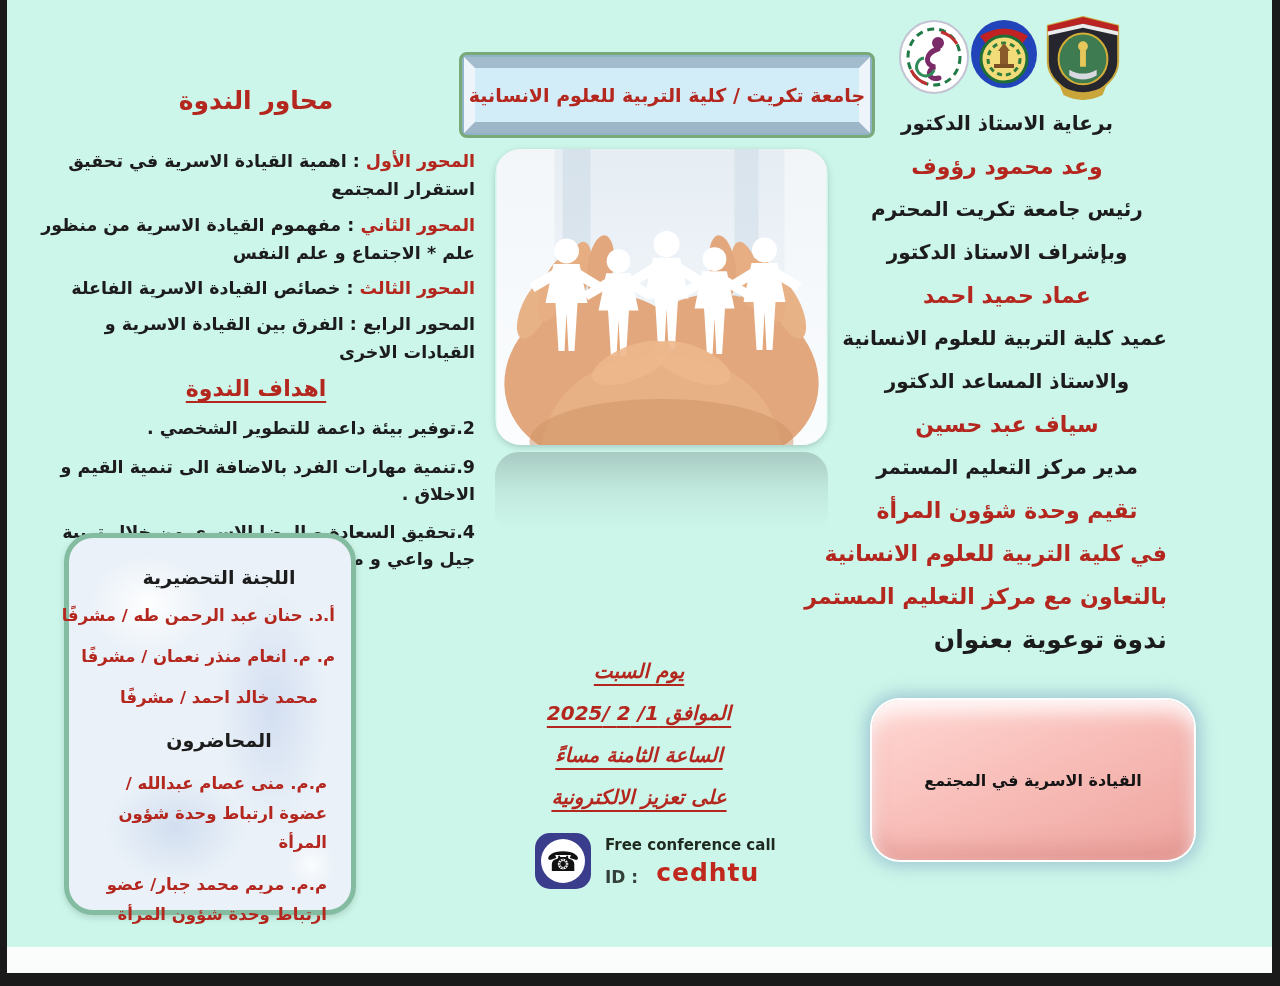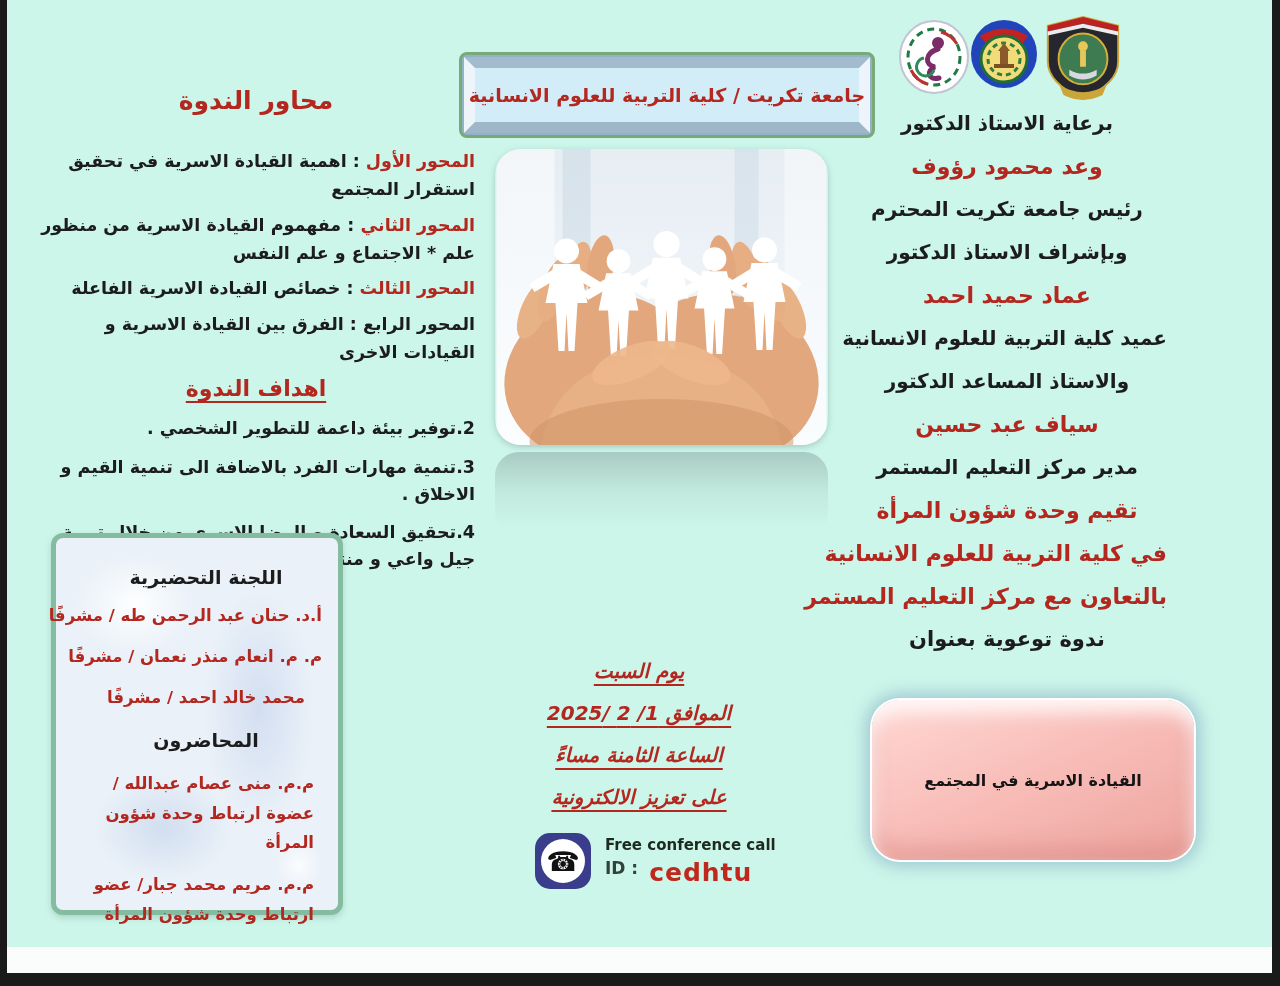--- a/index.html
+++ b/index.html
@@ -49,21 +49,21 @@
   .logo-univ    { left: 963px;  top: 19px; width: 68px; height: 70px; }
   .logo-college { left: 1033px; top: 13px; width: 86px; height: 90px; }
   
   .patronage {
     position: absolute; left: 840px; top: 102px; width: 320px;
     text-align: center; direction: rtl;
   }
   .pl { height: 43px; line-height: 43px; white-space: nowrap;
         color: #1c1c1c; font-weight: bold; font-size: 20px; }
   .pl.red  { color: #b4271f; font-size: 22px; }
-  .pl.big  { font-size: 21px; letter-spacing: 1px; }
+  .pl.big  { font-size: 25px; letter-spacing: 1px; text-align: right; }
   
   .axes {
     position: absolute; left: 30px; top: 86px; width: 438px;
     direction: rtl; text-align: right;
   }
   .axes-title {
     text-align: center; color: #b4271f; font-weight: bold;
     font-size: 25px; margin-bottom: 32px;
   }
   .axis-item {
@@ -91,23 +91,23 @@
   }
   .hands svg { display: block; width: 100%; height: 100%; }
   .hands-reflection {
     position: absolute; left: 488px; top: 452px;
     width: 333px; height: 84px; border-radius: 24px;
     background: linear-gradient(180deg, rgba(148,180,173,.65) 0%,
                 rgba(168,204,193,.32) 45%, rgba(205,246,234,0) 92%);
   }
   
   .committee {
-    position: absolute; left: 44px; top: 533px;
+    position: absolute; left: 57px; top: 533px;
     width: 292px; height: 382px;
-    border: 5px solid #84bca1; border-radius: 12px;
+    border: 5px solid #84bca1; border-radius: 29px;
     background-color: #eaf1f8;
     background-image:
       radial-gradient(closest-side at 28% 18%, rgba(255,255,255,.95), rgba(255,255,255,0) 75%),
       radial-gradient(closest-side at 72% 46%, rgba(188,204,234,.5), rgba(188,204,234,0) 70%),
       radial-gradient(closest-side at 38% 78%, rgba(180,200,230,.45), rgba(180,200,230,0) 65%),
       radial-gradient(closest-side at 86% 88%, rgba(255,255,255,.8), rgba(255,255,255,0) 60%);
     padding: 28px 16px 0 34px;
     direction: rtl; text-align: center;
     box-shadow: 0 3px 6px rgba(80,120,100,.25);
   }
@@ -141,21 +141,21 @@
   .phone-badge {
     width: 56px; height: 56px; background: #3a3d8c; border-radius: 15px;
     display: flex; align-items: center; justify-content: center;
   }
   .phone-circle {
     width: 44px; height: 44px; background: #ffffff; border-radius: 50%;
     display: flex; align-items: center; justify-content: center;
   }
   .phone-glyph { font-size: 27px; color: #111; line-height: 1; }
   .conf-label { color: #1e2a20; font-weight: bold; font-size: 15px; }
-  .conf-id-row { margin-top: 4px; display: flex; align-items: flex-start; gap: 11px; }
+  .conf-id-row { margin-top: 4px; display: flex; align-items: flex-end; gap: 18px; }
   .conf-id-label { color: #33413a; font-weight: bold; font-size: 17px; }
   .conf-id-value { color: #c0281e; font-weight: bold; font-size: 25px; letter-spacing: 1px; }
   
   .title-box {
     position: absolute; left: 865px; top: 700px;
     width: 322px; height: 160px; border-radius: 28px;
     background: linear-gradient(155deg, #ffd8d4 0%, #f8bcb7 50%, #eda39e 100%);
     box-shadow:
       0 0 0 2px #ffffff,
       0 0 16px 7px rgba(125,165,195,.55),
@@ -232,21 +232,21 @@
 
   <div class="axes">
     <div class="axes-title">محاور الندوة</div>
     <div class="axis-item"><span class="axis-label">المحور الأول</span><span> : اهمية القيادة الاسرية في تحقيق استقرار المجتمع</span></div>
     <div class="axis-item"><span class="axis-label">المحور الثاني</span><span>  : مفهموم القيادة الاسرية من منظور علم * الاجتماع و علم النفس</span></div>
     <div class="axis-item"><span class="axis-label">المحور الثالث</span><span> : خصائص القيادة الاسرية الفاعلة</span></div>
     <div class="axis-item black-label"><span class="axis-label">المحور الرابع</span><span> : الفرق بين القيادة الاسرية و القيادات الاخرى</span></div>
 
     <div class="goals-title">اهداف الندوة</div>
     <div class="goal-item">2.توفير بيئة داعمة للتطوير الشخصي .</div>
-    <div class="goal-item">3.تنمية مهارات الفرد بالاضافة الى تنمية القيم و الاخلاق .</div>
+    <div class="goal-item">9.تنمية مهارات الفرد بالاضافة الى تنمية القيم و الاخلاق .</div>
     <div class="goal-item">4.تحقيق السعادة و الرضا الاسري من خلال تربية جيل واعي و منتج.</div>
   </div>
 
   <div class="hands">
     <svg viewBox="0 0 330 296">
       <defs>
         <linearGradient id="bgg" x1="0" y1="0" x2="0" y2="1">
           <stop offset="0" stop-color="#e6edf3"></stop>
           <stop offset="1" stop-color="#f6fafc"></stop>
         </linearGradient>

